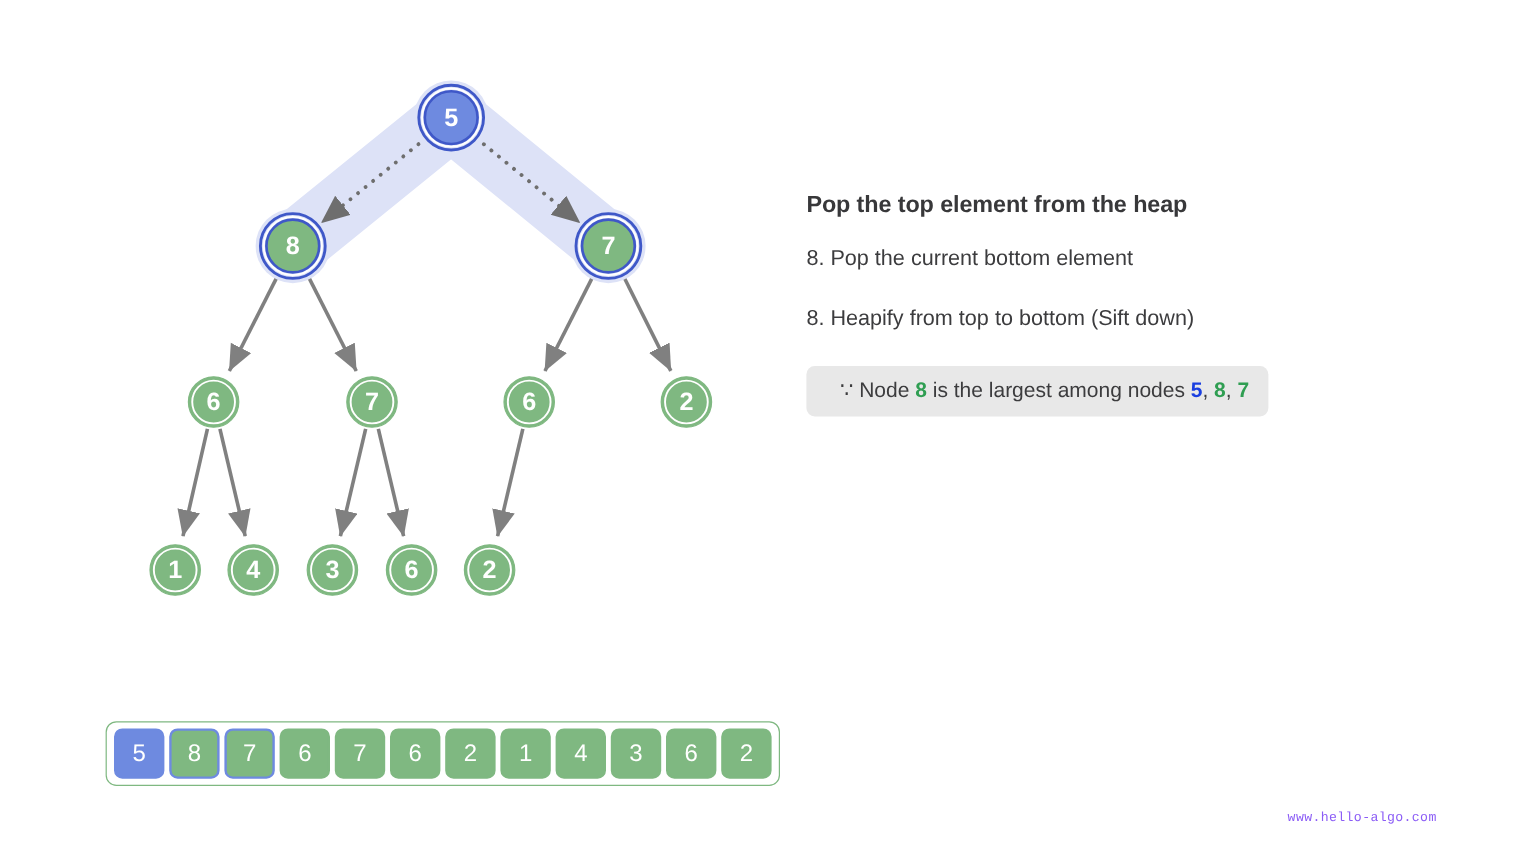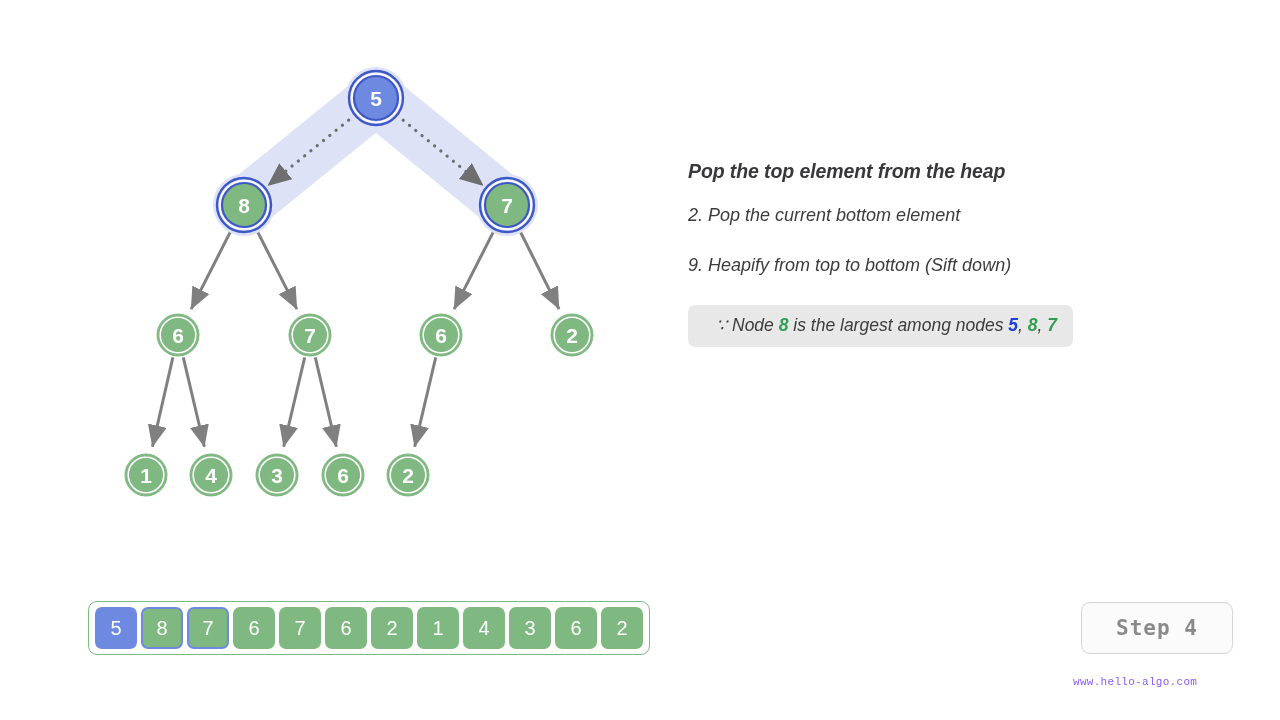--- a/index.html
+++ b/index.html
@@ -10,21 +10,21 @@
     overflow:hidden;
     position:relative;
   }
   #stage{position:absolute;left:0;top:0;width:1280px;height:720px;}
 
   
   #tree-svg{position:absolute;left:0;top:0;width:700px;height:560px;}
 
   
   #info-panel{
-    position:absolute;left:688px;top:160px;width:520px;font-style:italic;
+    position:absolute;left:672px;top:160px;width:520px;
   }
   #panel-title{
     font-size:19.5px;font-weight:bold;color:#38383a;
     letter-spacing:-0.1px;margin:0 0 22px 0;line-height:1.2;
   }
   .step-line{
     font-size:18px;color:#3c3c3e;margin:0 0 28px 0;line-height:1.2;
     white-space:nowrap;
   }
   #hint-box{
@@ -179,37 +179,36 @@
           <circle cx="408" cy="475" r="21" fill="#7fb881" stroke="#7fb881" stroke-width="1"></circle>
           <circle cx="408" cy="475" r="17.8" fill="none" stroke="#ffffff" stroke-width="1.6"></circle>
           <circle cx="408" cy="475" r="16.4" fill="#7fb881"></circle>
           <text x="408" y="475.5" text-anchor="middle" dominant-baseline="central" fill="#ffffff" font-size="21" font-family="&quot;Liberation Sans&quot;, sans-serif" font-weight="bold">2</text>
         </g>
       </g>
   </svg>
 
   <div id="info-panel">
     <h1 id="panel-title">Pop the top element from the heap</h1>
-    <p class="step-line">2. Pop the current bottom element</p>
-    <p class="step-line">9. Heapify from top to bottom (Sift down)</p>
+    <p class="step-line">8. Pop the current bottom element</p>
+    <p class="step-line">8. Heapify from top to bottom (Sift down)</p>
     <div id="hint-box">
       <span>∵ Node </span><span class="hl-green">8</span><span> is the largest among nodes </span><span class="hl-blue">5</span><span>, </span><span class="hl-green">8</span><span>, </span><span class="hl-green">7</span>
     </div>
   </div>
 
   <div id="array-wrap">
       <div class="cell blue-fill">5</div>
       <div class="cell blue-edge">8</div>
       <div class="cell blue-edge">7</div>
       <div class="cell">6</div>
       <div class="cell">7</div>
       <div class="cell">6</div>
       <div class="cell">2</div>
       <div class="cell">1</div>
       <div class="cell">4</div>
       <div class="cell">3</div>
       <div class="cell">6</div>
       <div class="cell">2</div>
     </div>
 
-  <div id="step-badge">Step 4</div>
   <div id="watermark">www.hello-algo.com</div>
 </div>
 
 </body></html>

